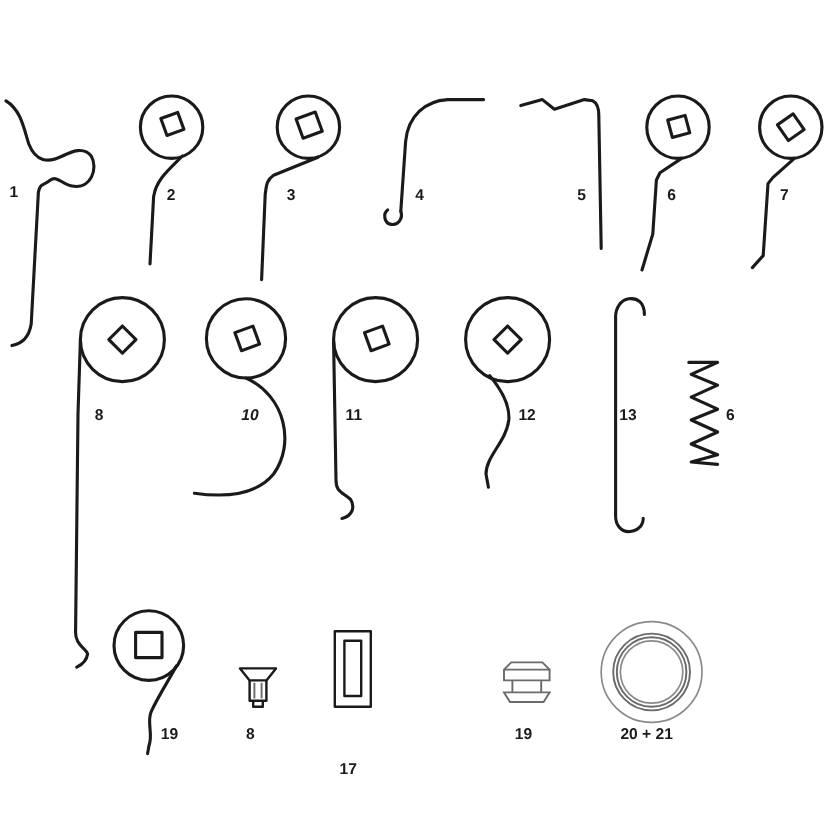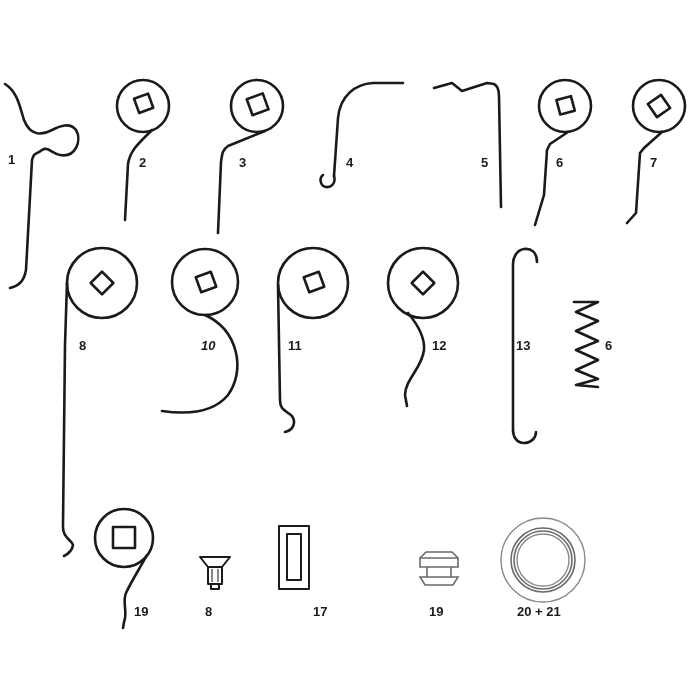--- a/index.html
+++ b/index.html
@@ -129,16 +129,16 @@
   <span class="label" style="left:556px;top:156px;">6</span>
   <span class="label" style="left:650px;top:156px;">7</span>
   <span class="label" style="left:79px;top:339px;">8</span>
   <span class="label" style="left:201px;top:339px;font-style:italic;">10</span>
   <span class="label" style="left:288px;top:339px;">11</span>
   <span class="label" style="left:432px;top:339px;">12</span>
   <span class="label" style="left:516px;top:339px;">13</span>
   <span class="label" style="left:605px;top:339px;">6</span>
   <span class="label" style="left:134px;top:605px;">19</span>
   <span class="label" style="left:205px;top:605px;">8</span>
-  <span class="label" style="left:283px;top:605px;margin-left:30px;">17</span>
+  <span class="label" style="left:283px;top:634px;">17</span>
   <span class="label" style="left:429px;top:605px;">19</span>
   <span class="label" style="left:517px;top:605px;">20 + 21</span>
 </div>
 
 </body></html>

